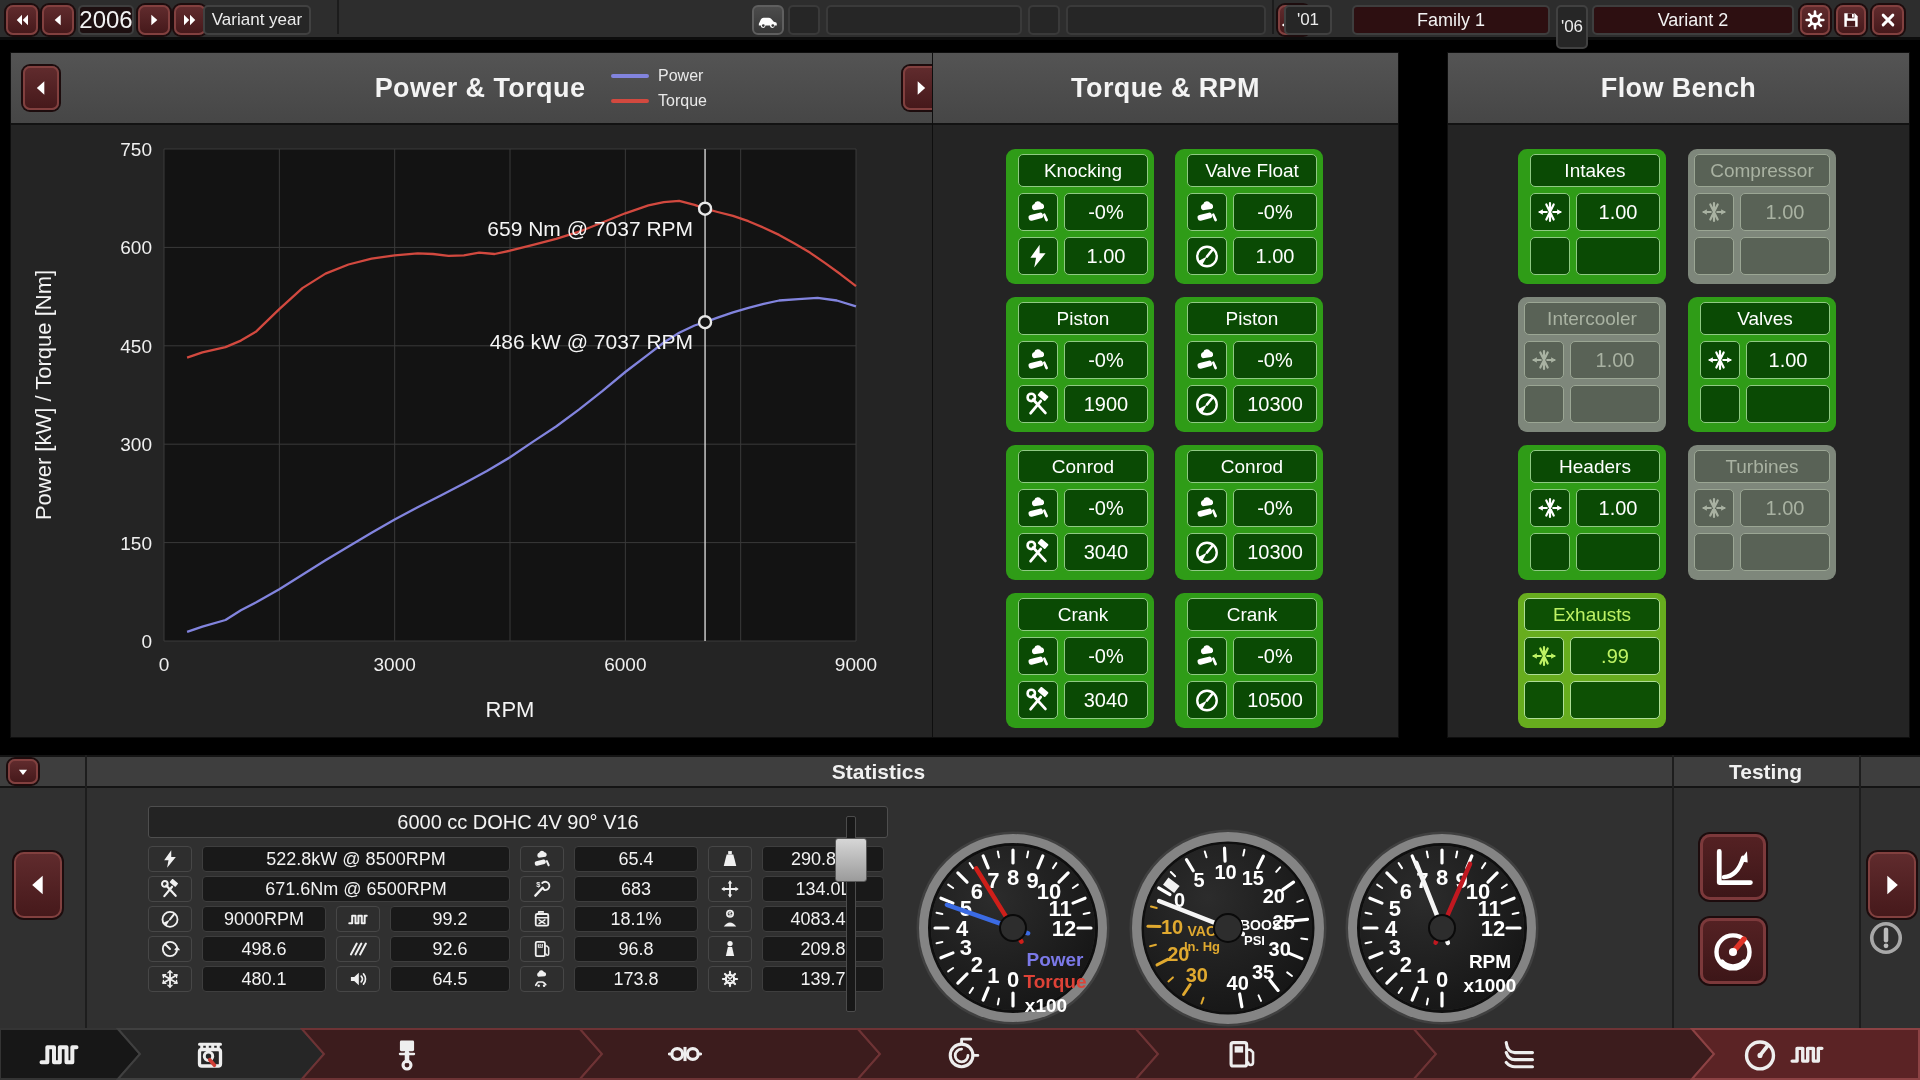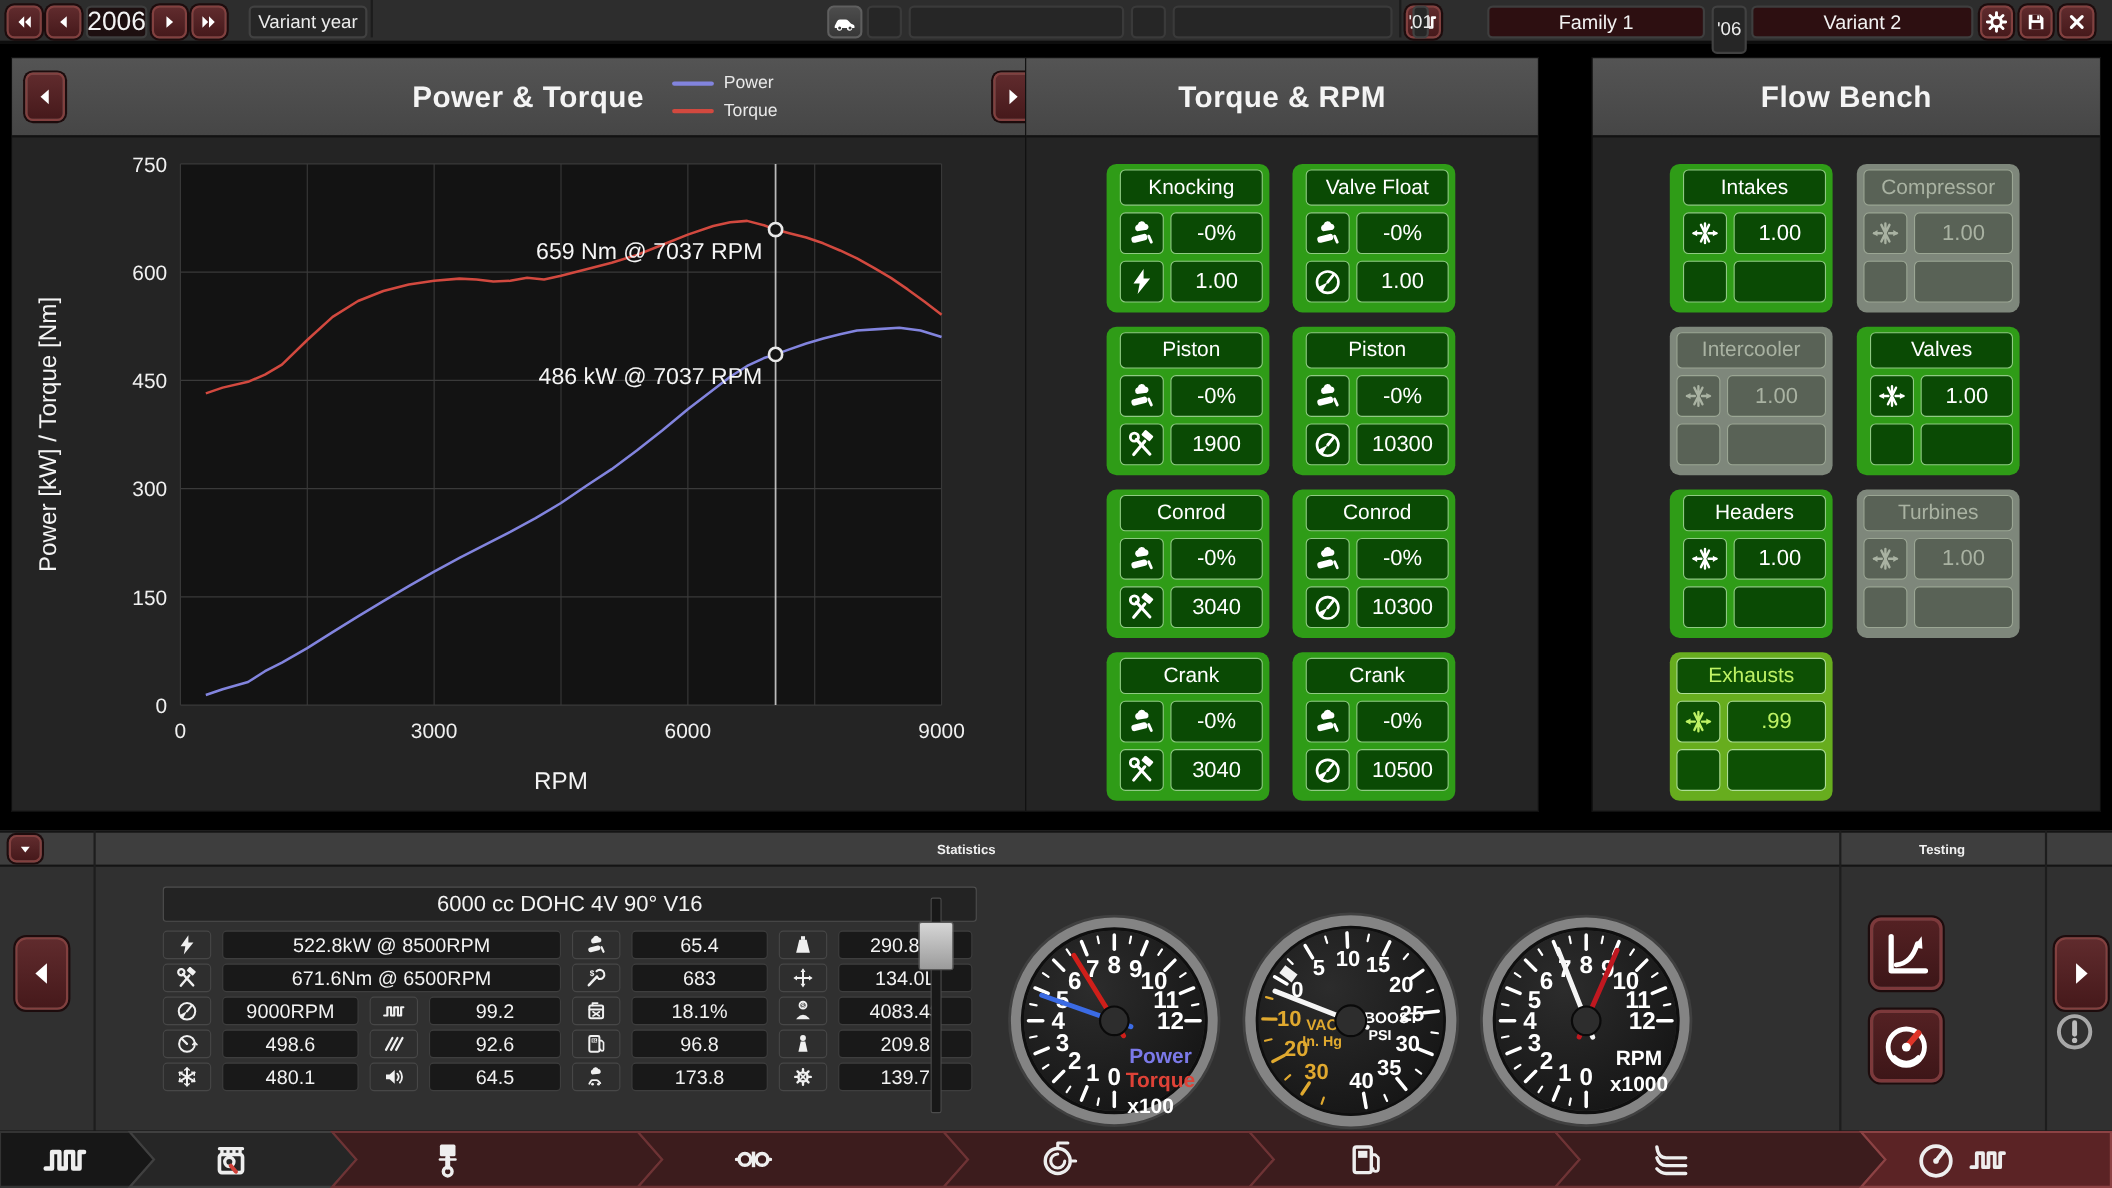--- a/index.html
+++ b/index.html
@@ -41,21 +41,21 @@
   .gicon{width:40px;display:flex;align-items:center;justify-content:center;border-radius:5px;box-sizing:border-box;}
   .gval{flex:1;display:flex;align-items:center;justify-content:center;font-size:20px;border-radius:5px;box-sizing:border-box;}
   .g-active .tile{background:#0a4a04;border:1px solid #8fca83;color:#fff;}
   .g-high   .tile{background:#0d5004;border:1px solid #aede96;color:#bef264;}
   .g-disabled .tile{background:#596256;border:1px solid #9ba694;color:#a9b2a2;}
   
   #bottom{position:absolute;left:0;top:755px;width:1920px;height:273px;background:#303030;}
   #strip{position:absolute;left:0;top:0;width:1920px;height:33px;background:#3e3e3e;
          border-top:2px solid #141414;border-bottom:2px solid #141414;box-sizing:border-box;}
   .strip-label{position:absolute;top:0;height:33px;display:flex;align-items:center;justify-content:center;
-         font-size:12px;font-weight:600;color:#f0f0f0;}
+         font-size:21px;font-weight:600;color:#f0f0f0;}
   .vdiv{position:absolute;top:0;width:2px;height:273px;background:#1d1d1d;}
   #engine-title{position:absolute;left:148px;top:51px;width:740px;height:32px;background:#232323;
          border:1px solid #4e4e4e;border-radius:3px;display:flex;align-items:center;justify-content:center;
          font-size:20px;color:#f3f3f3;box-sizing:border-box;}
   #stats-grid{position:absolute;left:148px;top:91px;width:740px;display:grid;
          grid-template-columns:44px 124px 44px 120px 44px 124px 44px 122px;gap:4px 10px;grid-auto-rows:26px;}
   .sic{background:#2e2e2e;border:1px solid #474747;border-radius:4px;display:flex;align-items:center;justify-content:center;color:#f0f0f0;box-sizing:border-box;}
   .svl{background:#191919;border:1px solid #3e3e3e;border-radius:4px;color:#f2f2f2;font-size:18px;display:flex;align-items:center;justify-content:center;box-sizing:border-box;}
   .wide{grid-column:span 3;}
   #slider-track{position:absolute;left:846px;top:61px;width:10px;height:196px;background:#181818;border:1px solid #4c4c4c;border-radius:2px;box-sizing:border-box;}
@@ -95,21 +95,21 @@
         </svg>
       </span>
     </div>
   <div class="btn-m" style="left:174px;top:5px;width:32px;height:30px">
       <span class="ic icon" style="color: rgb(255, 255, 255);">
         <svg viewBox="0 0 24 24" width="18" height="18" fill="none" stroke="currentColor" stroke-width="2" stroke-linecap="round" stroke-linejoin="round">
           <path d="M4 5 L11 12 L4 19 Z M12 5 L19 12 L12 19 Z" fill="currentColor" stroke="none"></path>
         </svg>
       </span>
     </div>
-  <div class="tb-label" style="left:226px;top:5px;width:108px;height:30px">Variant year</div>
+  <div class="tb-label" style="left:203px;top:5px;width:108px;height:30px">Variant year</div>
   <div class="tb-div" style="left:337px"></div>
   <div class="btn-g" style="left:752px;top:5px;width:32px;height:30px">
       <span class="ic icon" style="color: rgb(255, 255, 255);">
         <svg viewBox="0 0 24 24" width="22" height="22" fill="none" stroke="currentColor" stroke-width="2" stroke-linecap="round" stroke-linejoin="round">
           <path d="M2 16 l2.2-4.6 q.9-1.8 2.9-1.8 h5.4 q1.9 0 3.2 1.4 l2.6 2.8 1.9.6 q1.4.4 1.4 1.9 V18 h-2.3 a2.6 2.6 0 0 1-5.2 0 h-4.8 a2.6 2.6 0 0 1-5.2 0 H2 Z" fill="currentColor" stroke="none"></path>
           <circle cx="6.9" cy="18" r="1.5" fill="#3a3a3a" stroke="none"></circle>
           <circle cx="17.2" cy="18" r="1.5" fill="#3a3a3a" stroke="none"></circle>
         </svg>
       </span>
     </div>
@@ -118,21 +118,21 @@
   <div class="tb-empty" style="left:1028px;top:5px;width:32px;height:30px"></div>
   <div class="tb-empty" style="left:1066px;top:5px;width:200px;height:30px"></div>
   <div class="tb-div" style="left:1272px"></div>
   <div class="btn-m" style="left:1278px;top:5px;width:32px;height:30px">
       <span class="ic icon" style="color: rgb(255, 255, 255);">
         <svg viewBox="0 0 24 24" width="24" height="24" fill="none" stroke="currentColor" stroke-width="2" stroke-linecap="round" stroke-linejoin="round">
           <path d="M1.5 17 h3.5 v-9 h4 v9 h3.5 v-9 h4 v9 h3.5 v-9 h2.5" fill="none" stroke-width="2.4"></path>
         </svg>
       </span>
     </div>
-  <div class="tb-label" style="left:1284px;top:5px;width:15px;height:30px">'01</div>
+  <div class="tb-label" style="left:1284px;top:5px;width:48px;height:30px">'01</div>
   <div class="tb-name" style="left:1352px;top:5px;width:198px;height:30px">Family 1</div>
   <div class="tb-label" style="left:1556px;top:5px;width:32px;height:44px">'06</div>
   <div class="tb-name" style="left:1592px;top:5px;width:202px;height:30px">Variant 2</div>
   <div class="btn-m" style="left:1800px;top:5px;width:30px;height:30px">
       <span class="ic icon" style="color: rgb(255, 255, 255);">
         <svg viewBox="0 0 24 24" width="20" height="20" fill="none" stroke="currentColor" stroke-width="2" stroke-linecap="round" stroke-linejoin="round">
           <circle cx="12" cy="12" r="5.2" fill="none" stroke-width="3.2"></circle>
           <path stroke-width="3.2" d="M12 5.5V2 M16.6 7.4 19.1 4.9 M18.5 12H22 M16.6 16.6 19.1 19.1 M12 18.5V22 M7.4 16.6 4.9 19.1 M5.5 12H2 M7.4 7.4 4.9 4.9"></path>
         </svg>
       </span>

